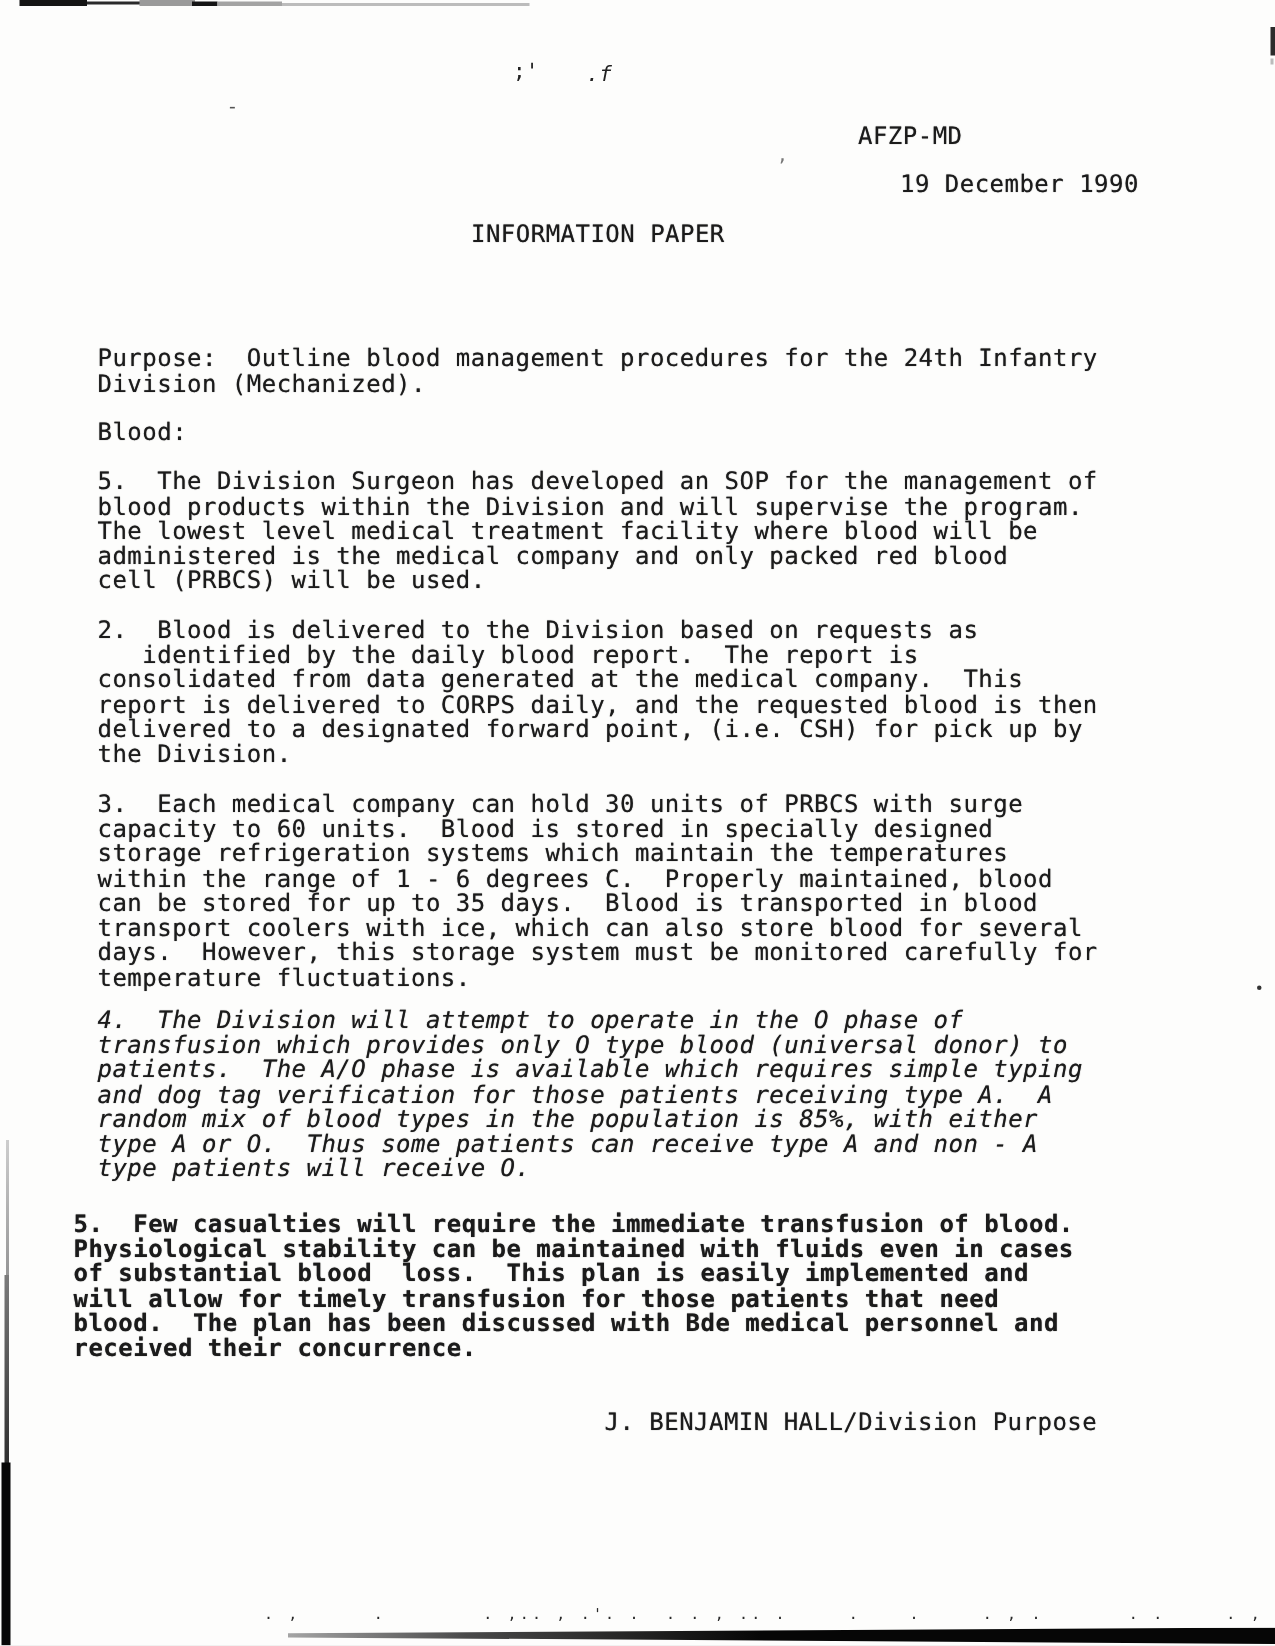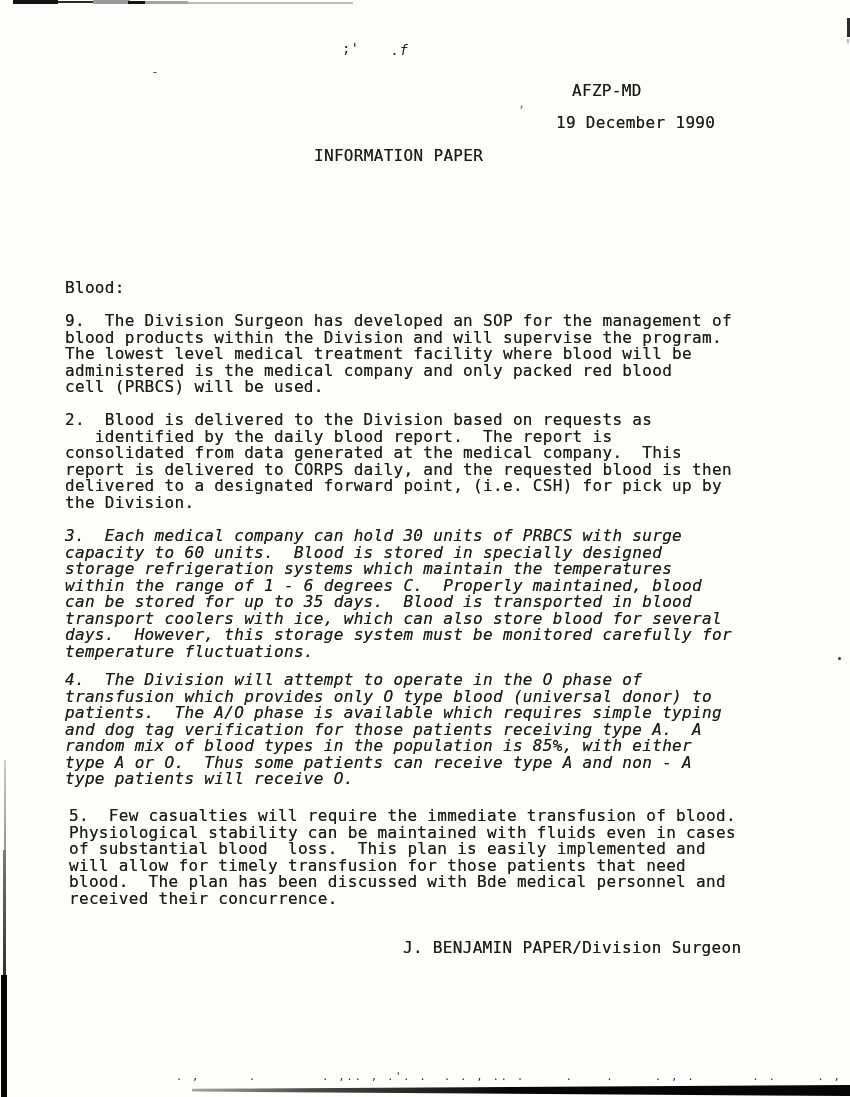--- a/index.html
+++ b/index.html
@@ -70,62 +70,64 @@
   <div class="artifact bottom-bar"></div>
   <div class="artifact dot-right"></div>
 
   <span class="mark" style="left:342px; top:40px; font-size:14px;">;'</span>
   <span class="mark" style="left:391px; top:42px; font-size:14px; font-style:italic;">.f</span>
   <span class="mark" style="left:151px; top:64px; font-size:13px; color:#555;">-</span>
   <span class="mark" style="left:518px; top:96px; font-size:12px; color:#777;">,</span>
 
   <div class="typed" style="left:572px; top:83px;">AFZP-MD</div>
 
-  <div class="typed" style="left:556px; top:115px;">19 December 1990</div>
+  <div class="typed" style="left:600px; top:115px;">19 December 1990</div>
 
   <div class="typed" style="left:314px; top:148px;">INFORMATION PAPER</div>
 
 
+  <div class="typed" style="left:65px; top:231px;">Purpose:  Outline blood management procedures for the 24th Infantry
+Division (Mechanized).</div>
 
   <div class="typed" style="left:65px; top:280px;">Blood:</div>
 
-  <div class="typed" style="left:65px; top:313px;">9.  The Division Surgeon has developed an SOP for the management of
+  <div class="typed" style="left:65px; top:313px;">5.  The Division Surgeon has developed an SOP for the management of
 blood products within the Division and will supervise the program.
 The lowest level medical treatment facility where blood will be
 administered is the medical company and only packed red blood
 cell (PRBCS) will be used.</div>
 
   <div class="typed" style="left:65px; top:412px;">2.  Blood is delivered to the Division based on requests as
    identified by the daily blood report.  The report is
 consolidated from data generated at the medical company.  This
 report is delivered to CORPS daily, and the requested blood is then
 delivered to a designated forward point, (i.e. CSH) for pick up by
 the Division.</div>
 
-  <div class="typed" style="left:65px; top:528px;font-style:italic;">3.  Each medical company can hold 30 units of PRBCS with surge
+  <div class="typed" style="left:65px; top:528px;">3.  Each medical company can hold 30 units of PRBCS with surge
 capacity to 60 units.  Blood is stored in specially designed
 storage refrigeration systems which maintain the temperatures
 within the range of 1 - 6 degrees C.  Properly maintained, blood
 can be stored for up to 35 days.  Blood is transported in blood
 transport coolers with ice, which can also store blood for several
 days.  However, this storage system must be monitored carefully for
 temperature fluctuations.</div>
 
   <div class="typed" style="left:65px; top:672px;font-style:italic;">4.  The Division will attempt to operate in the O phase of
 transfusion which provides only O type blood (universal donor) to
 patients.  The A/O phase is available which requires simple typing
 and dog tag verification for those patients receiving type A.  A
 random mix of blood types in the population is 85%, with either
 type A or O.  Thus some patients can receive type A and non - A
 type patients will receive O.</div>
 
-  <div class="typed" style="left:69px; top:808px;">5.  Few casualties will require the immediate transfusion of blood.
+  <div class="typed" style="left:49px; top:808px;font-weight:bold;">5.  Few casualties will require the immediate transfusion of blood.
 Physiological stability can be maintained with fluids even in cases
 of substantial blood  loss.  This plan is easily implemented and
 will allow for timely transfusion for those patients that need
 blood.  The plan has been discussed with Bde medical personnel and
 received their concurrence.</div>
 
-  <div class="typed" style="left:403px; top:940px;">J. BENJAMIN PAPER/Division Surgeon</div>
+  <div class="typed" style="left:403px; top:940px;">J. BENJAMIN HALL/Division Purpose</div>
 
   <div class="mark" style="left:176px; top:1071px; font-size:10px; letter-spacing:2.1px; color:#2a2a2a;">. ,      .        . ,.. , .'. .  . . , .. .     .    .     . , .       . .     . , .</div>
 
 </div>
 
 </body></html>

